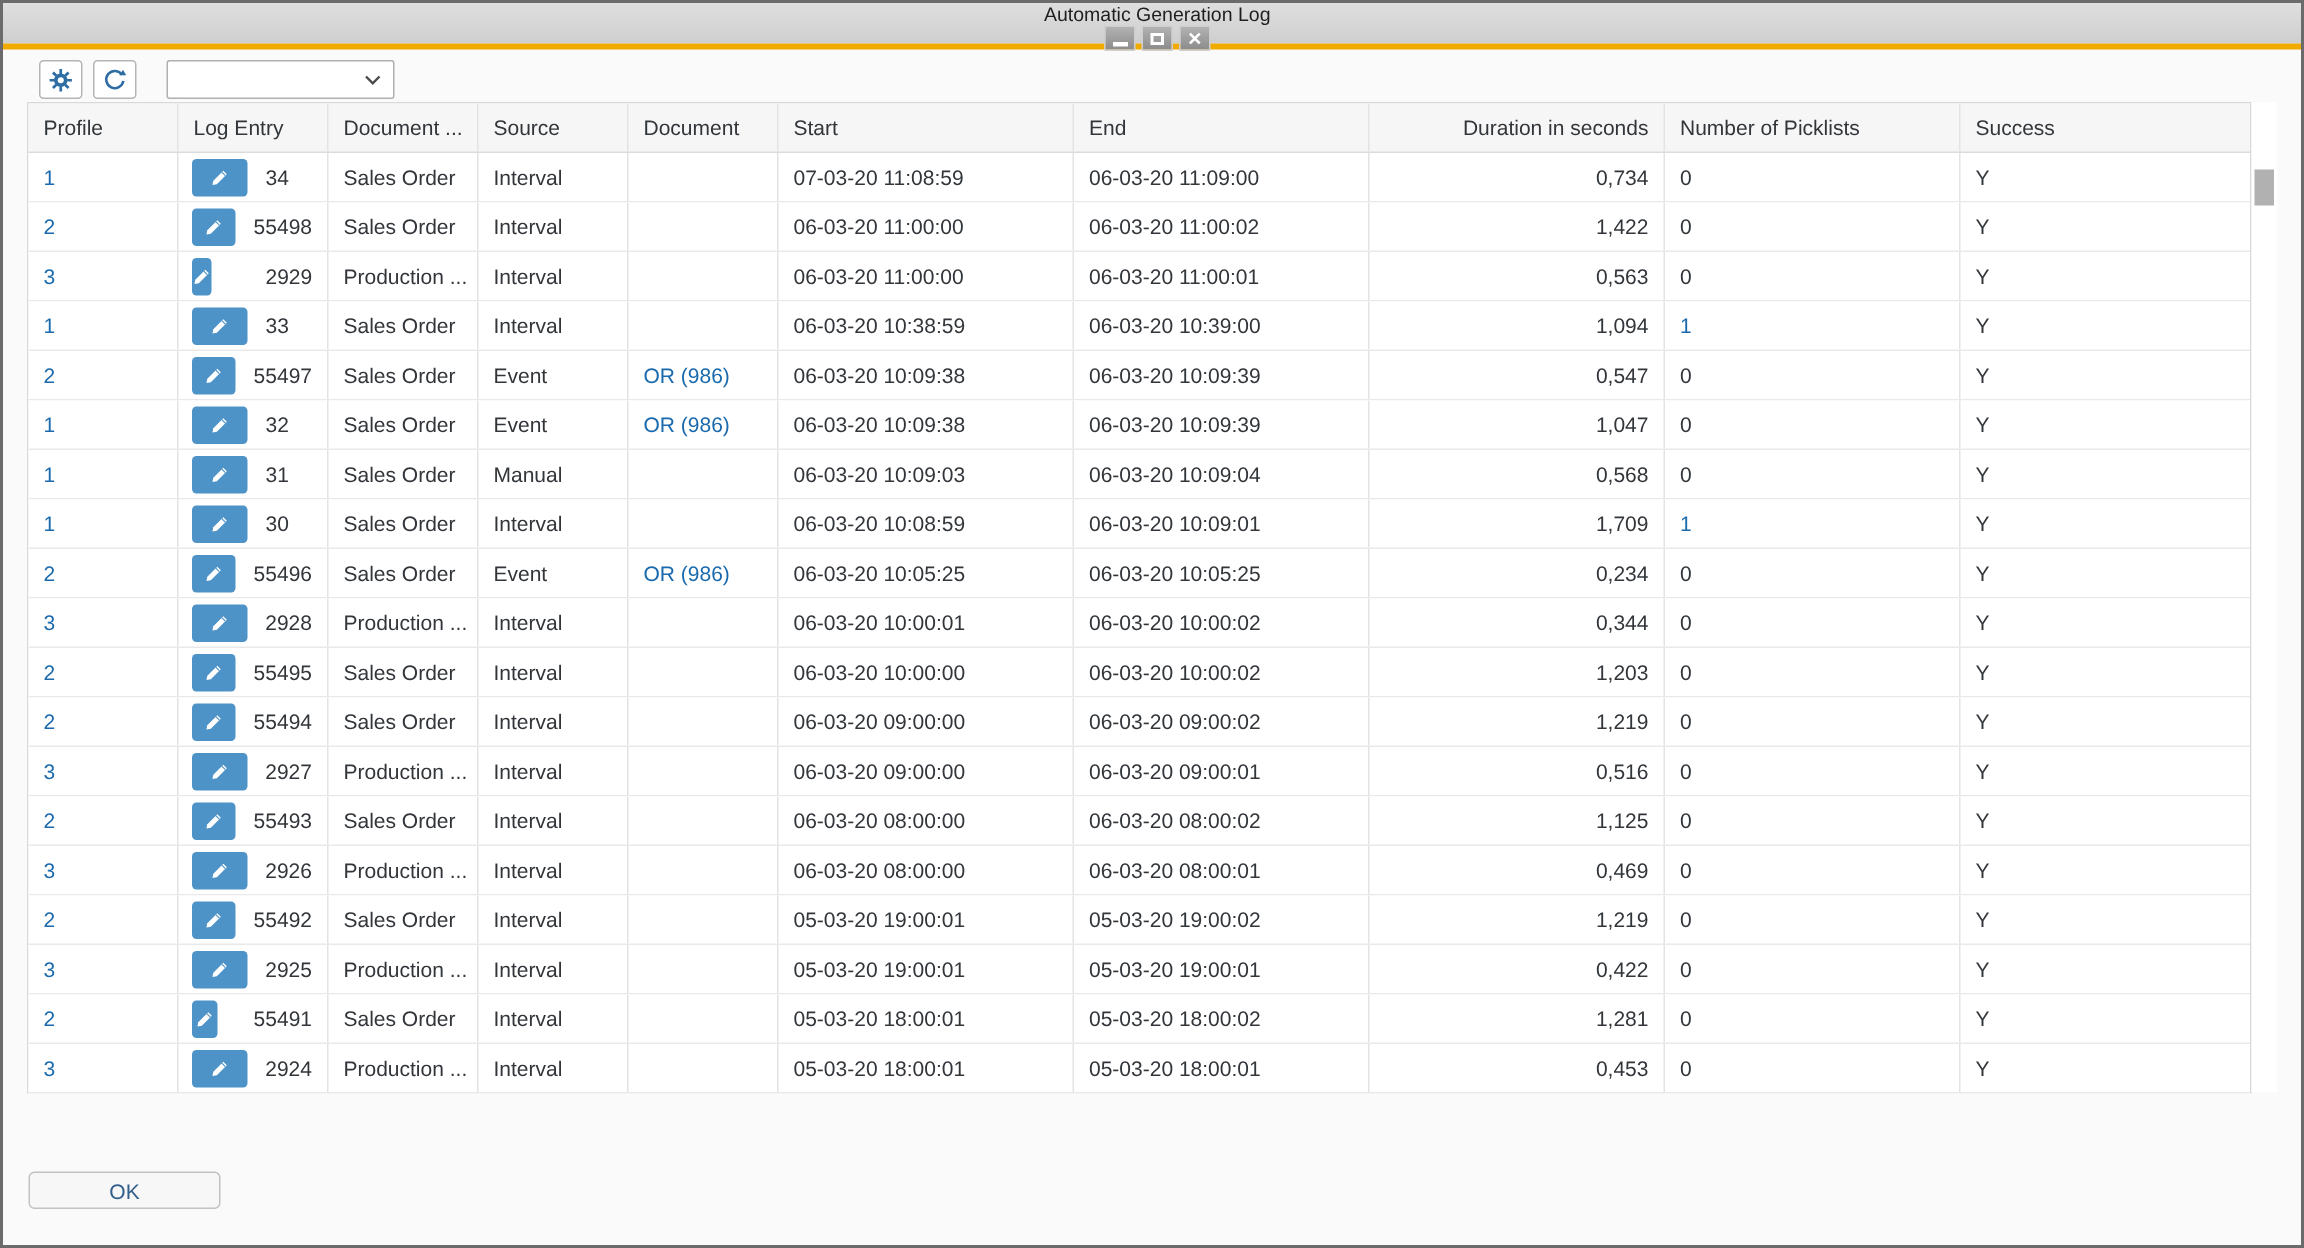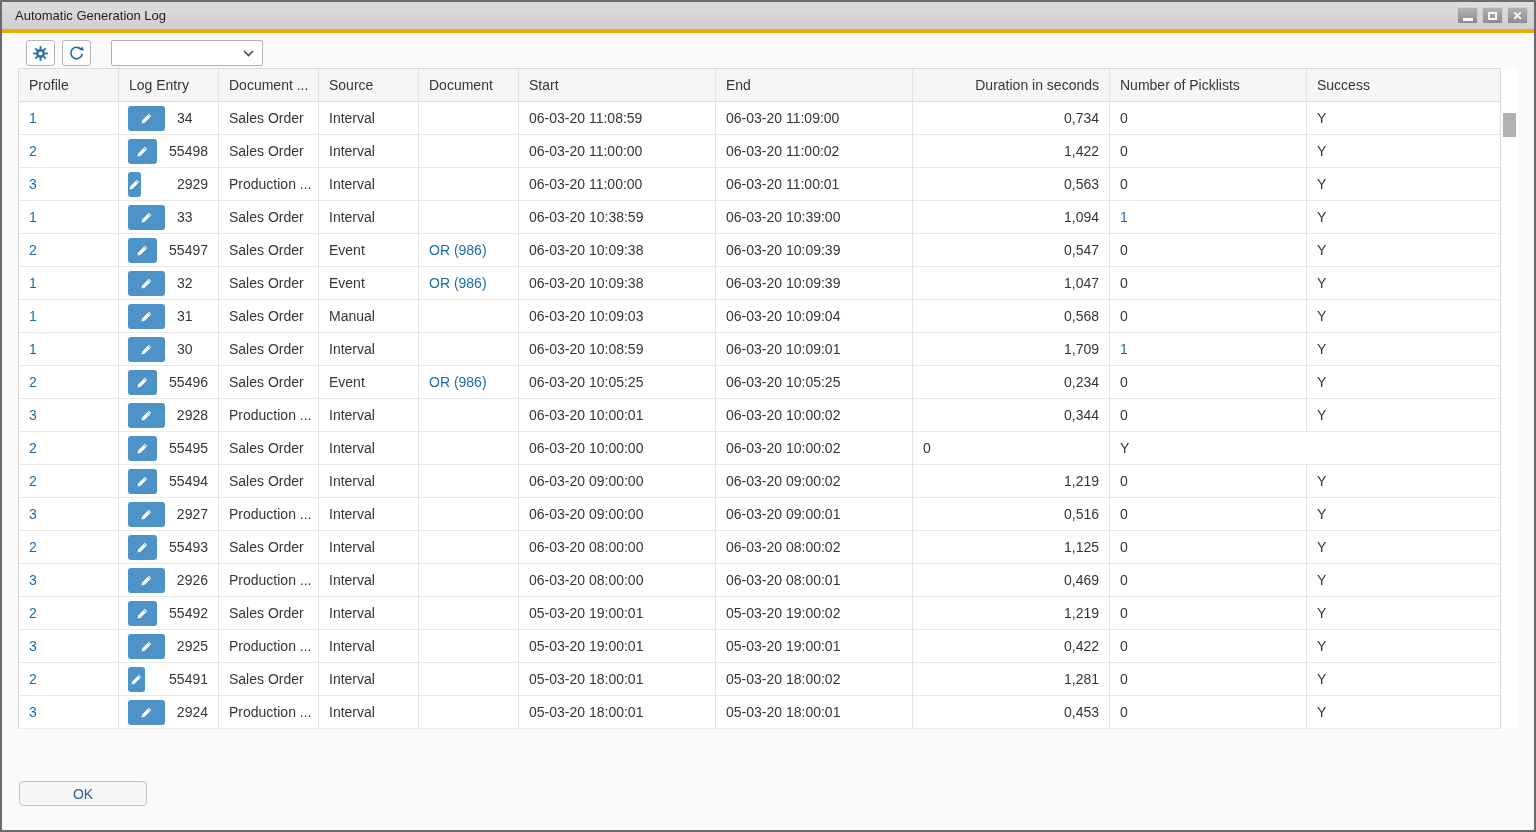--- a/index.html
+++ b/index.html
@@ -6,21 +6,21 @@
   html,body { width:1536px; height:832px; background:#e8e8e8; font-family:"Liberation Sans", sans-serif; }
 
   .window {
     position:relative; width:1536px; height:832px;
     border:2px solid #6b6b6b; background:#fafafa; overflow:hidden;
   }
 
   
   .titlebar {
     height:27px; background:linear-gradient(#dedede,#cfcfcf);
-    display:flex; align-items:center; padding:0 6px 0 13px;
+    display:flex; align-items:center; padding:0 6px 0 13px;flex-direction:column;
   }
   .titlebar .title { font-size:13px; color:#1f1f1f; flex:1; }
   .win-controls { display:flex; gap:4px; }
   .win-btn {
     width:21px; height:17px; border:1px solid #cfcfcf; border-radius:1px;
     background:linear-gradient(#b2b2b2,#8c8c8c);
     display:flex; align-items:center; justify-content:center; cursor:pointer;
   }
   .glyph-min { width:10px; height:3px; background:#fff; margin-top:7px; }
   .glyph-max { width:9px; height:8px; border:2px solid #fff; }
@@ -152,21 +152,21 @@
     <div class="td c2">
               <span>Sales Order</span>
             </div>
     <div class="td c3">
               <span>Interval</span>
             </div>
     <div class="td c4">
               <span class="link"></span>
             </div>
     <div class="td c5">
-              <span>06-03-20 11:08:59</span>
+              <span>07-03-20 11:08:59</span>
             </div>
     <div class="td c6">
               <span>06-03-20 11:09:00</span>
             </div>
     <div class="td c7">
               <span>0,734</span>
             </div>
     <div class="td c8">
               <span>0</span>
             </div>
@@ -546,20 +546,23 @@
               <span>Interval</span>
             </div>
     <div class="td c4">
               <span class="link"></span>
             </div>
     <div class="td c5">
               <span>06-03-20 10:00:00</span>
             </div>
     <div class="td c6">
               <span>06-03-20 10:00:02</span>
+            </div>
+    <div class="td c7">
+              <span>1,203</span>
             </div>
     <div class="td c8">
               <span>0</span>
             </div>
     <div class="td c9">
               <span>Y</span>
             </div>
   </div>
 
   <div class="tr">

